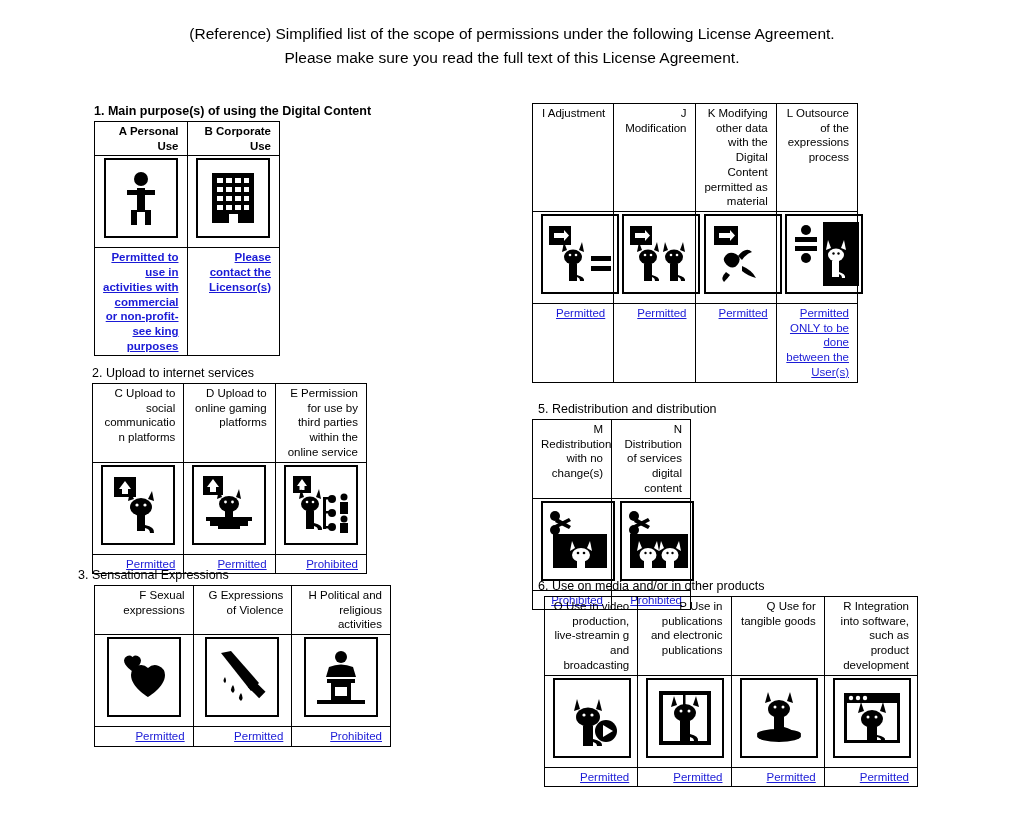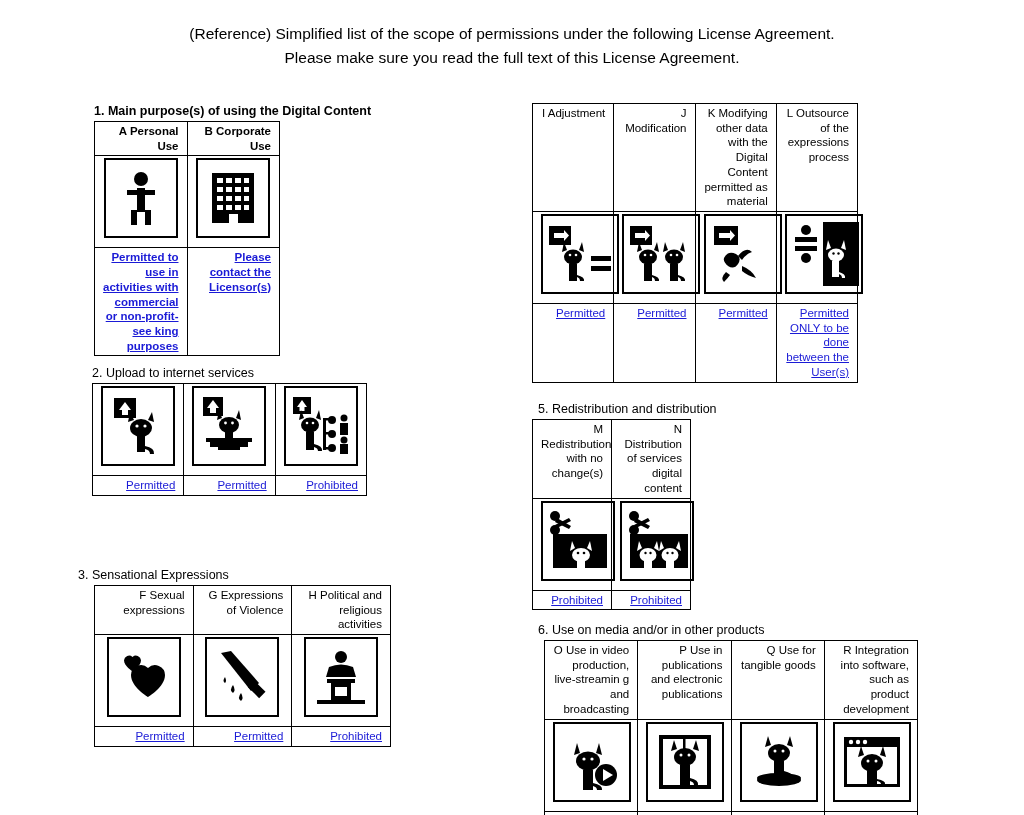--- a/index.html
+++ b/index.html
@@ -81,21 +81,21 @@
   #sec4 { left: 532px; top: 103px; }
   #sec4 table.grid { width: 326px; }
   #sec5 { left: 532px; top: 389px; margin-top: 13px; }
   #sec5 table.grid { width: 159px; }
   #sec6 { left: 532px; top: 579px; }
   #sec6 table.grid { width: 374px; margin-left: 12px; }
 
   #sec3 .section-label { margin-left: 6px; }
   #sec3 table.grid { margin-left: 22px; }
   #sec5 .section-label { margin-left: 6px; }
-  #sec6 .section-label { margin-left: 6px; margin-top: 44px; }
+  #sec6 .section-label { margin-left: 6px; }
 </style>
 </head>
 <body>
 
 <div id="page">
 
   <div class="title">
     <div>(Reference) Simplified list of the scope of permissions under the following License Agreement.</div>
     <div>Please make sure you read the full text of this License Agreement.</div>
   </div>
@@ -152,20 +152,25 @@
         <td class="status">Please contact the Licensor(s)</td>
       </tr>
     </tbody>
       </table>
   </div>
 
   <div class="section" id="sec2">
     <div class="section-label">2. Upload to internet services</div>
     <table class="grid">
       <tbody>
+          <tr>
+        <td class="head">C Upload to social communicatio n platforms</td>
+        <td class="head">D Upload to online gaming platforms</td>
+        <td class="head">E Permission for use by third parties within the online service</td>
+      </tr>
       <tr>
         <td class="icon">
           <div class="icon-frame">
             <svg width="60" height="64" viewBox="0 0 60 64">
               <rect x="6" y="4" width="22" height="20" fill="#000"></rect>
               <polygon points="17,8 11,16 14,16 14,21 20,21 20,16 23,16" fill="#fff"></polygon>
               <g fill="#000">
                 <polygon points="26,26 22,18 20,28"></polygon>
                     <polygon points="40,26 44,18 46,28"></polygon>
                 <ellipse cx="33" cy="34" rx="11" ry="9"></ellipse>

